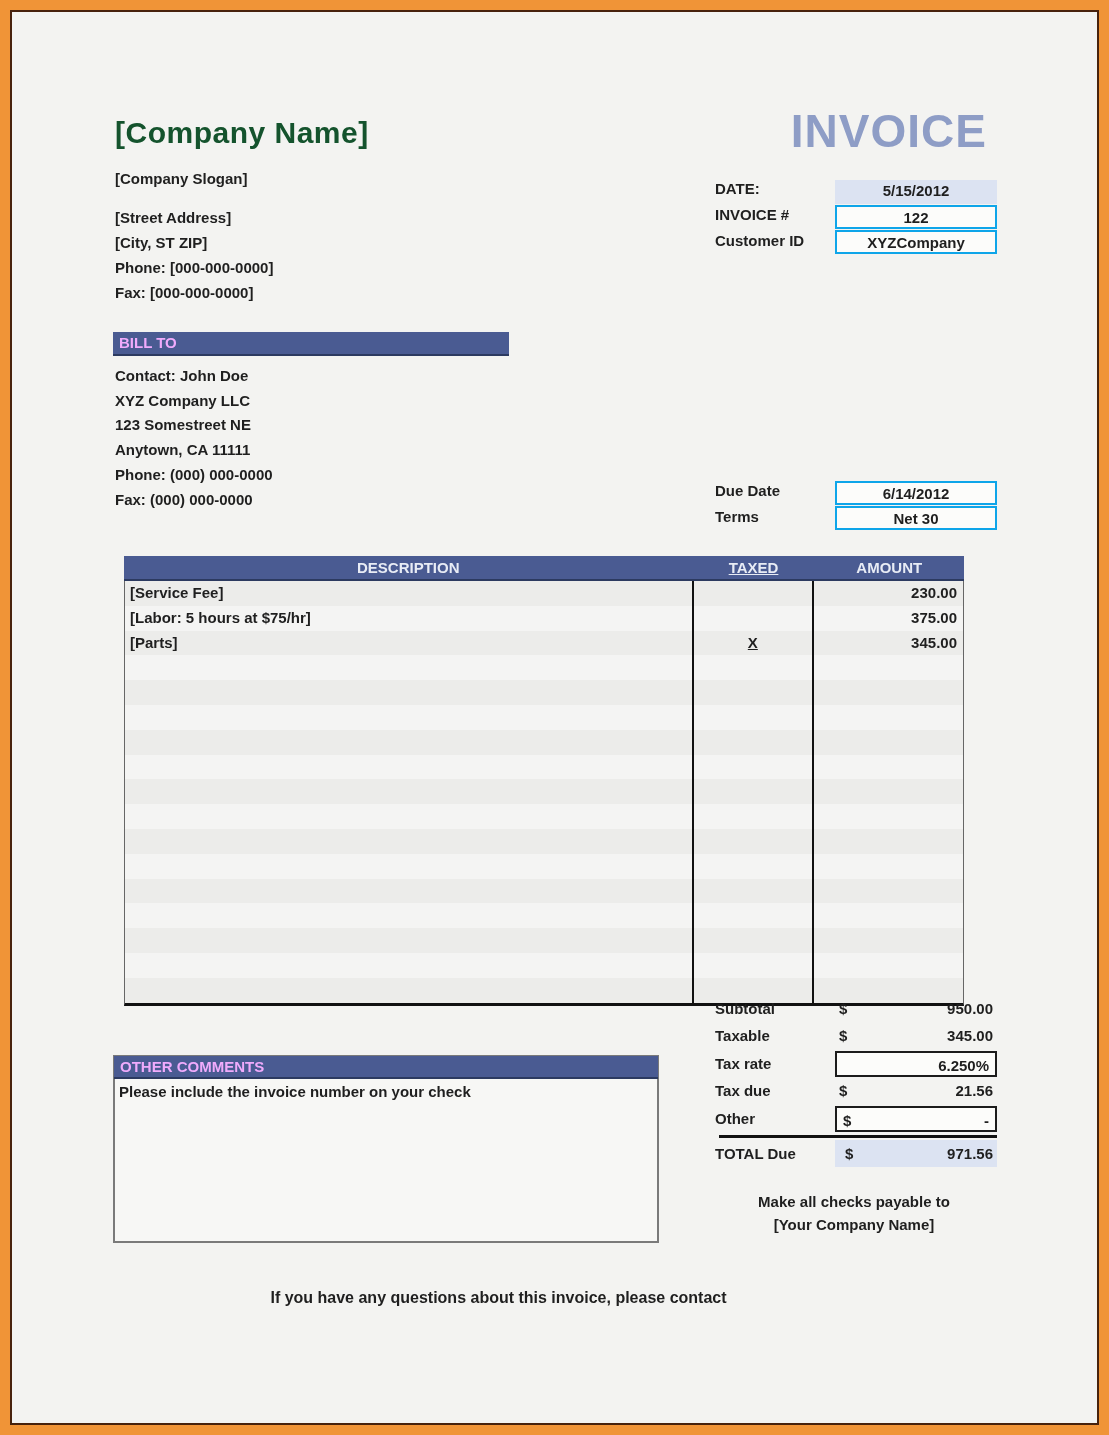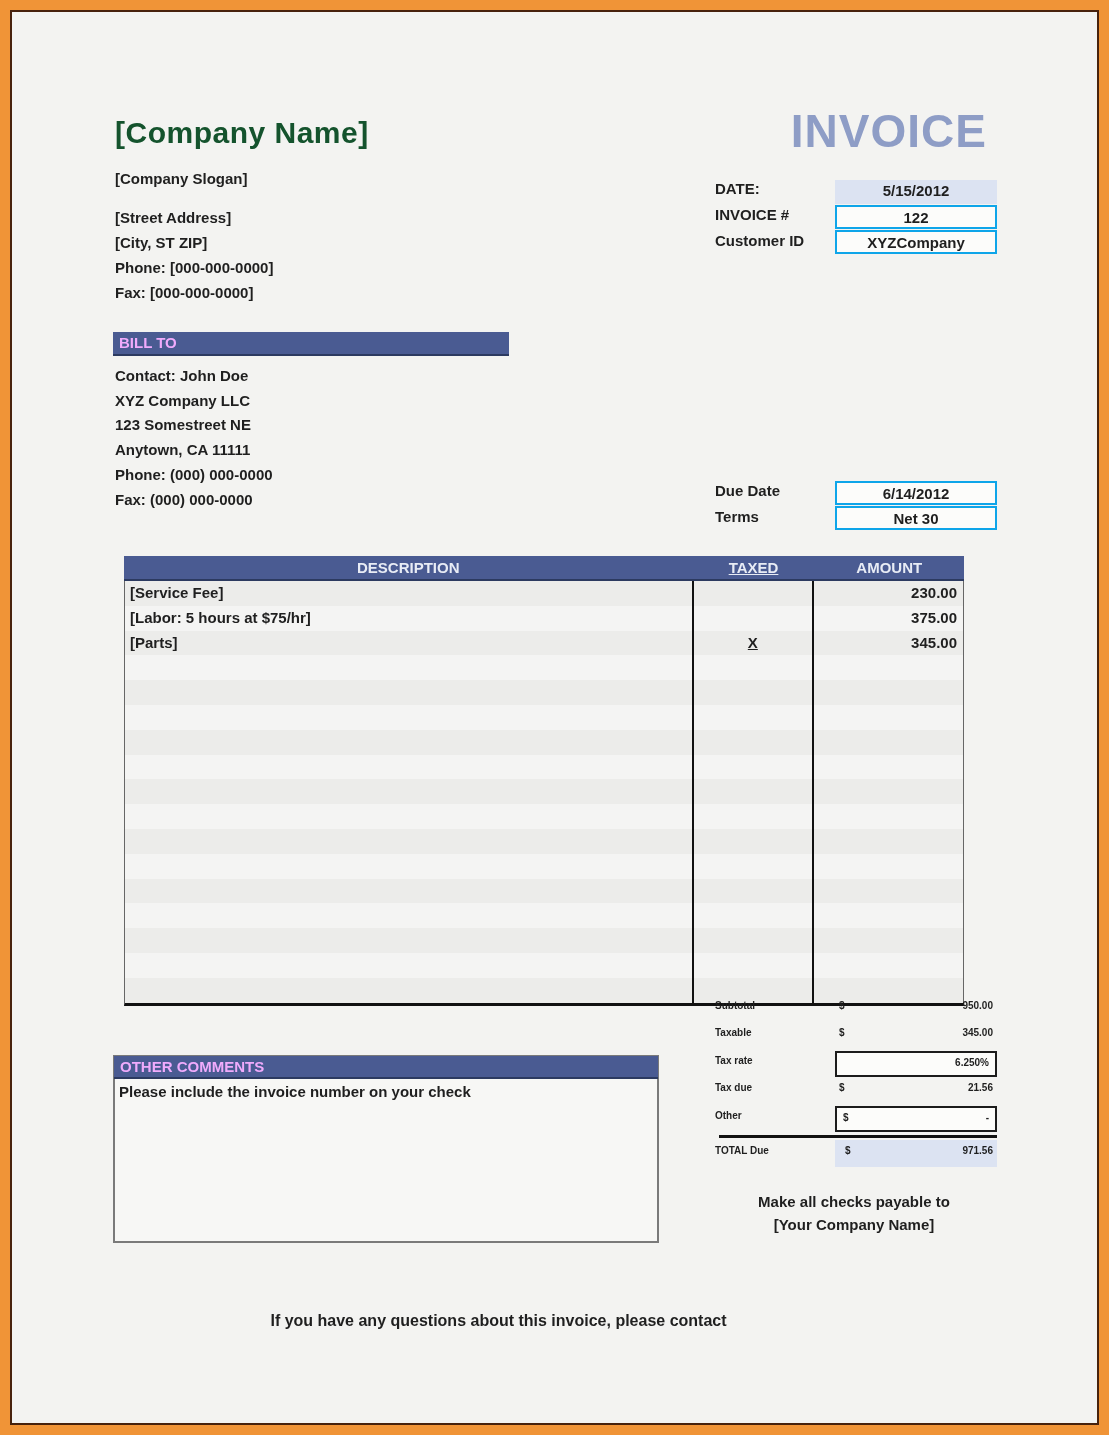--- a/index.html
+++ b/index.html
@@ -47,39 +47,39 @@
   .items-body { border-left:1px solid #666; border-right:1px solid #666; border-bottom:3px solid #111; }
   .item-row { display:flex; height:24.8px; font-size:15px; font-weight:700; }
   .item-row:nth-child(odd) { background:#ECECEA; }
   .item-row:nth-child(even) { background:#F4F4F3; }
   .item-row .col-desc { padding-left:5px; line-height:24px; }
   .item-row .col-taxed { border-left:2px solid #111; border-right:2px solid #111; text-align:center; line-height:24px; }
   .item-row .col-amount { text-align:right; padding-right:6px; line-height:24px; }
 
   
   .totals { left:699px; top:984px; width:286px; }
-  .tot-row { position:relative; height:27.4px; font-size:10px; font-weight:700; }
+  .tot-row { position:relative; height:27.4px; font-size:15px; font-weight:700; }
   .tot-label { position:absolute; left:4px; top:4px; }
   .tot-cur { position:absolute; left:128px; top:4px; }
   .tot-val { position:absolute; right:4px; top:4px; text-align:right; }
   .tot-box { position:absolute; left:124px; top:0; width:162px; height:26px; background:#FCFCFA; border:2px solid #1C1C1C; }
   .tot-box .tot-cur { left:6px; }
   .tot-box .tot-val { right:6px; }
   .tot-divider { height:3px; background:#111; margin:2px 0 3px 8px; }
   .tot-total { height:28px; }
   .tot-total .hl { position:absolute; left:124px; top:-1px; width:162px; height:27px; background:#DCE3F2; }
 
   
   .comments { left:101px; top:1043px; width:546px; height:188px; border:2px solid #7A7A7A; background:#F7F7F5; }
   .comments-bar { height:23px; margin:-1px; margin-bottom:0; }
   .comments-text { font-size:15px; font-weight:700; padding:4px 4px; }
 
   
   .payable { left:699px; top:1178px; width:286px; text-align:center; font-size:15px; font-weight:700; line-height:23px; }
-  .footer-note { left:0; top:1277px; width:973px; text-align:center; font-size:16px; font-weight:700;margin-top:23px; }
+  .footer-note { left:0; top:1277px; width:973px; text-align:center; font-size:16px; font-weight:700; }
 </style>
 </head>
 <body>
 
 <div class="page">
 
   <div class="abs company-name">[Company Name]</div>
   <div class="abs company-slogan">[Company Slogan]</div>
   <div class="abs company-line" style="top:197px;">[Street Address]</div>
   <div class="abs company-line" style="top:222px;">[City, ST  ZIP]</div>

